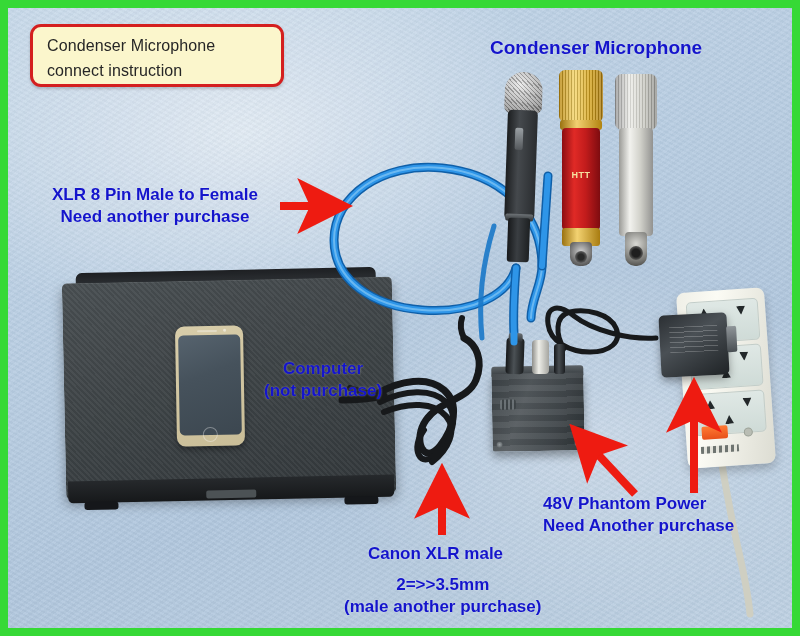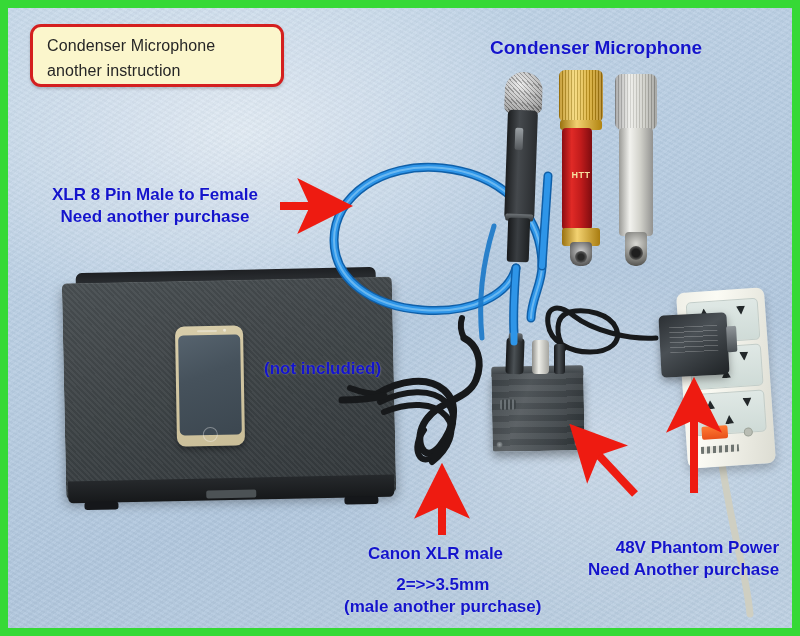--- a/index.html
+++ b/index.html
@@ -76,21 +76,21 @@
     text-shadow: 0 0 2px rgba(255,255,255,0.45);
     white-space: nowrap;
     z-index: 45;
   }
 
   #lbl-condenser { left: 482px; top: 29px; font-size: 19px; }
   #lbl-xlr       { left: 44px;  top: 176px; text-align: center; }
   #lbl-computer  { left: 256px; top: 350px; text-align: center; }
   #lbl-canon     { left: 360px; top: 535px; }
   #lbl-canon2    { left: 336px; top: 566px; text-align: center; }
-  #lbl-phantom   { left: 580px; top: 485px; text-align: right; margin-top: 44px; }
+  #lbl-phantom   { left: 535px; top: 485px; text-align: left; }
 
   
   #arrows { position: absolute; left: 0; top: 0; width: 784px; height: 620px; z-index: 44; }
 
   
   #laptop {
     left: 56px; top: 262px; width: 330px; height: 232px;
     transform: rotate(-1.2deg);
     z-index: 10;
   }
@@ -188,21 +188,21 @@
       repeating-linear-gradient(90deg, rgba(0,0,0,0.18) 0 1px, rgba(255,255,255,0.20) 1px 3px),
       linear-gradient(90deg,#b8860b 0%, #f6d66a 35%, #d4a21c 70%, #a87a10 100%);
     border-radius: 6px;
   }
   #mic-red .collar {
     position:absolute; left: 1px; top: 50px; width: 42px; height: 10px;
     background: linear-gradient(90deg,#9a7210,#f2d071 40%,#b1840f);
     border-radius: 3px;
   }
   #mic-red .body {
-    position:absolute; left: 3px; top: 58px; width: 30px; height: 102px;
+    position:absolute; left: 3px; top: 58px; width: 38px; height: 102px;
     background: linear-gradient(90deg,#8c0d12 0%, #e02a26 32%, #c21c1c 62%, #7e0c10 100%);
     border-radius: 4px;
   }
   #mic-red .logo {
     position:absolute; left: 0; top: 42px; width: 38px;
     text-align:center; color:#f6e0a0; font-size: 9px; font-weight: bold; letter-spacing: .5px;
   }
   #mic-red .base {
     position:absolute; left: 3px; top: 158px; width: 38px; height: 18px;
     background: linear-gradient(90deg,#9a7210,#f3d271 40%,#a87c10);
@@ -514,32 +514,33 @@
 
       <line x1="434" y1="527" x2="434" y2="466" stroke="#ee1b11" stroke-width="8" marker-end="url(#ah)"></line>
 
       <line x1="627" y1="486" x2="569" y2="424" stroke="#ee1b11" stroke-width="8" marker-end="url(#ah)"></line>
 
       <line x1="686" y1="485" x2="686" y2="380" stroke="#ee1b11" stroke-width="8" marker-end="url(#ah)"></line>
     </svg>
 
     <div id="title-box">
       <div class="tline">Condenser Microphone</div>
-      <div class="tline">another instruction</div>
+      <div class="tline">connect instruction</div>
     </div>
 
     <div class="bluelabel" id="lbl-condenser">Condenser Microphone</div>
 
     <div class="bluelabel" id="lbl-xlr">
       <div>XLR 8 Pin Male to Female</div>
       <div>Need another purchase</div>
     </div>
 
     <div class="bluelabel" id="lbl-computer">
-      <div>(not includied)</div>
+      <div>Computer</div>
+      <div>(not purchase)</div>
     </div>
 
     <div class="bluelabel" id="lbl-canon">Canon XLR male</div>
 
     <div class="bluelabel" id="lbl-canon2">
       <div>2=&gt;&gt;3.5mm</div>
       <div>(male another purchase)</div>
     </div>
 
     <div class="bluelabel" id="lbl-phantom">

